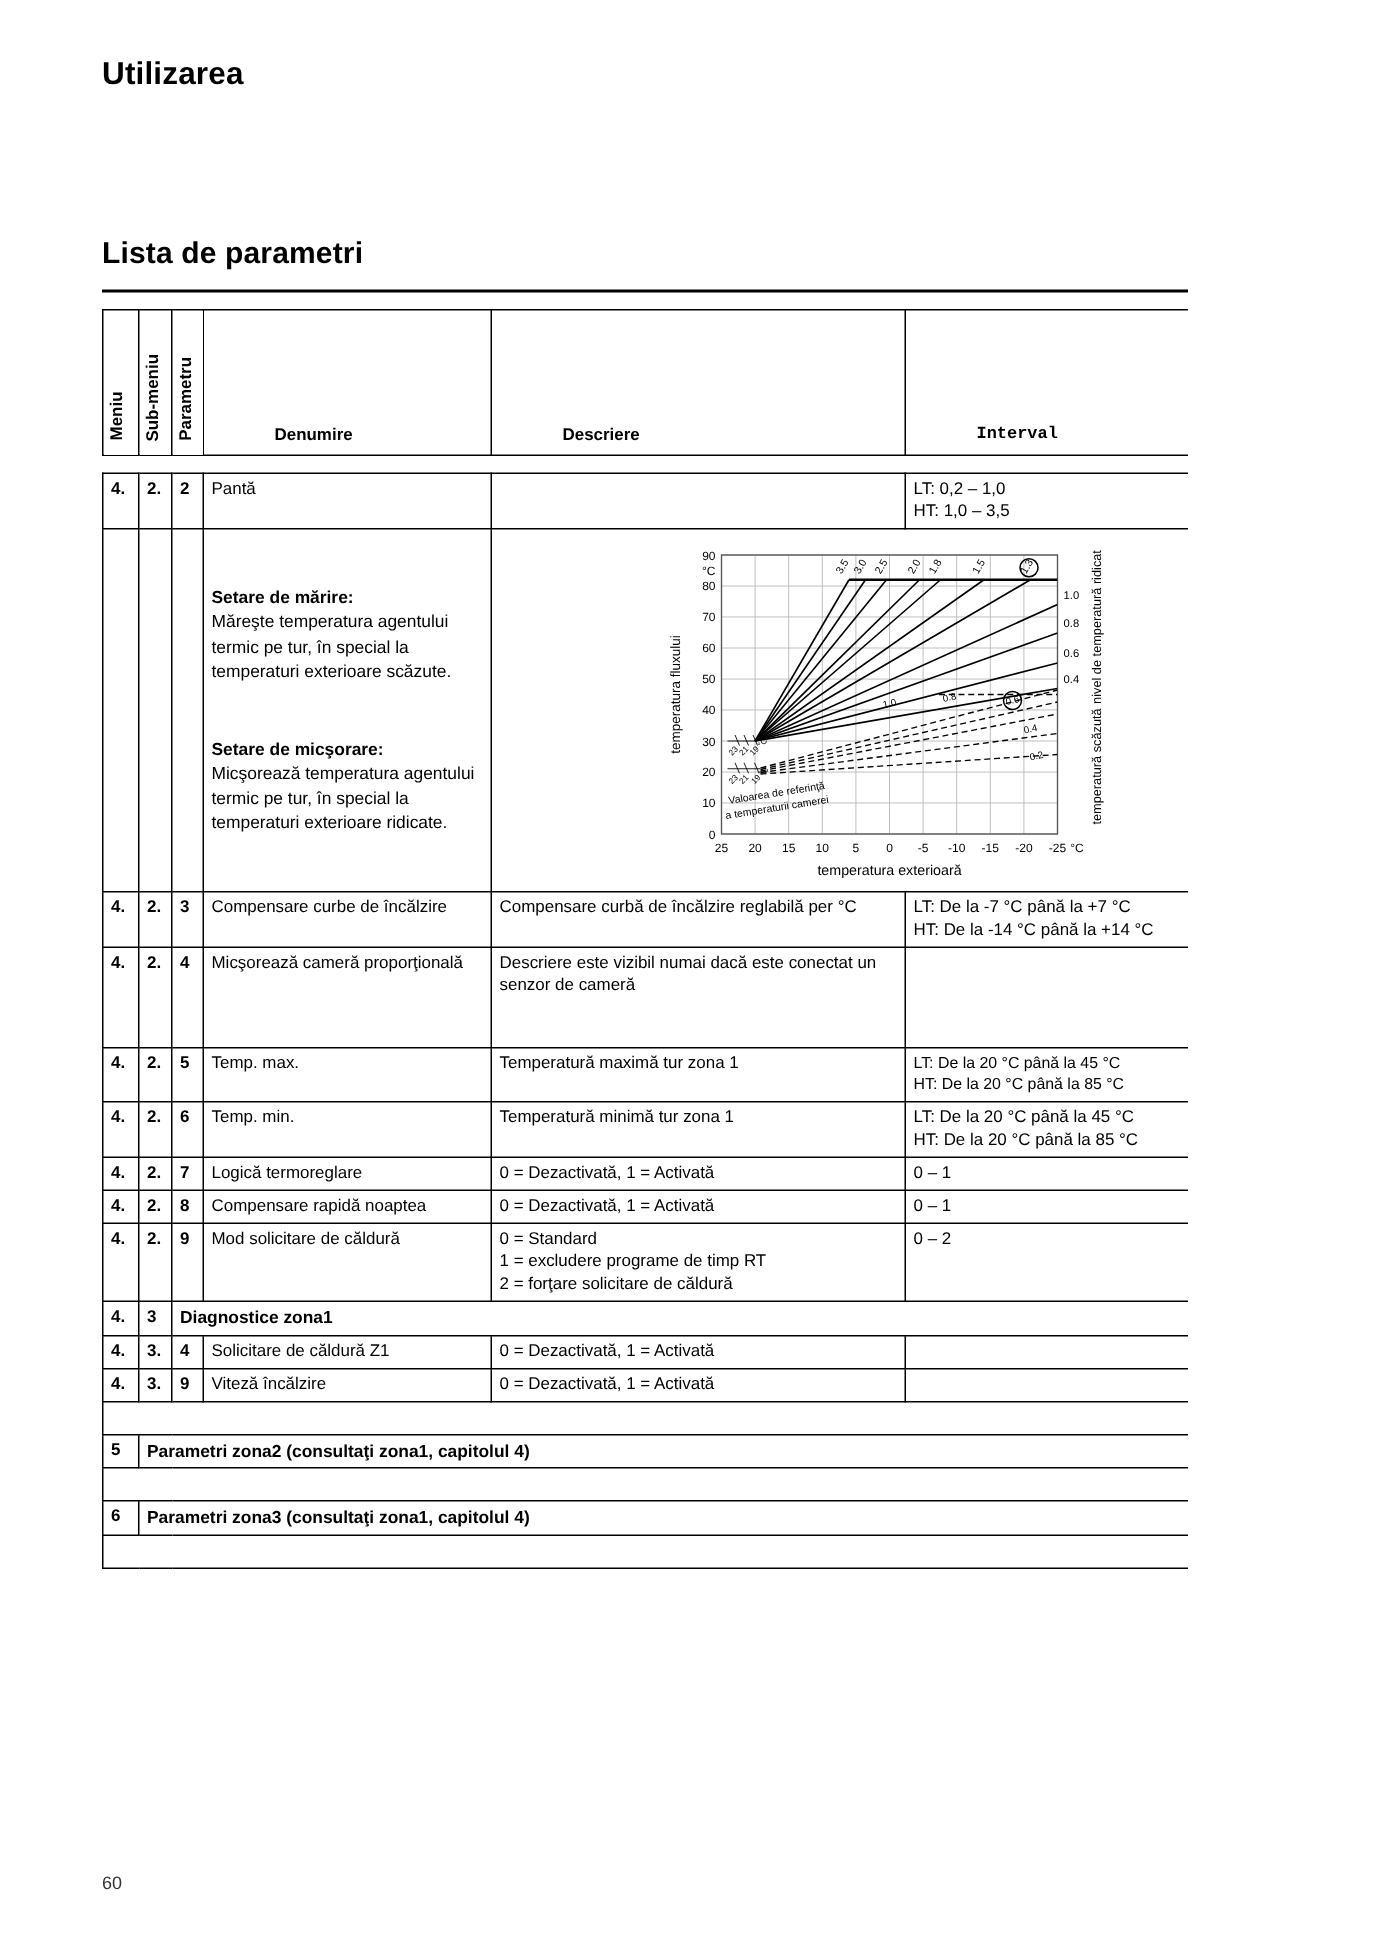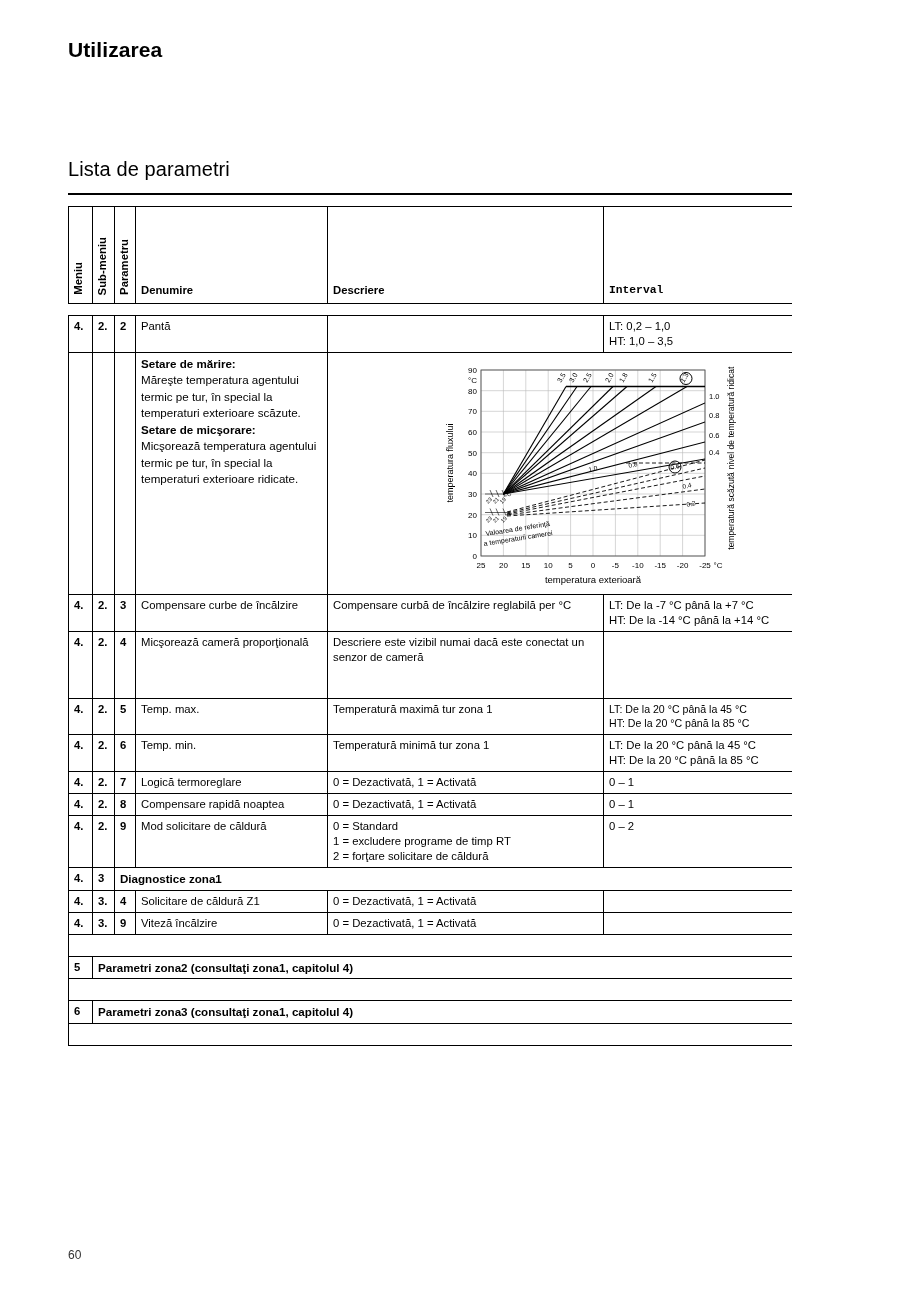--- a/index.html
+++ b/index.html
@@ -10,21 +10,21 @@
     -webkit-font-smoothing:antialiased;
   }
   .page{position:relative;width:792px;height:1301px;overflow:hidden;}
 
   .chapter-title{
     position:absolute;left:68px;top:38px;
     font-size:21px;font-weight:bold;letter-spacing:.1px;
   }
   .section-title{
     position:absolute;left:68px;top:158px;
-    font-size:20px;font-weight:normal;letter-spacing:.1px;
+    font-size:20px;font-weight:bold;letter-spacing:.1px;
   }
   .rule{
     position:absolute;left:68px;top:193px;width:782px;height:2px;background:#000;
   }
 
   .page-num{
     position:absolute;left:68px;top:1248px;font-size:12px;color:#333;
   }
 
   
@@ -63,27 +63,27 @@
     writing-mode:vertical-rl;
     transform:rotate(180deg);
     font-weight:bold;font-size:11.3px;
     line-height:1.2;
     display:inline-block;
     text-align:left;
   }
   td.hcell{position:relative;}
   td.hcell .vwrap{position:absolute;left:3px;bottom:4px;}
   td.hcell .vwrap2{position:absolute;left:2px;bottom:4px;}
-  .hlabel{font-weight:bold;font-size:11.3px;}
+  .hlabel{font-weight:bold;font-size:11.3px;margin-left:42px;}
 
   
   tr.gap td{border:none;height:11px;padding:0;background:#fff;}
 
   .num{font-weight:bold;text-align:left;padding-left:5px;}
-  .b{font-weight:bold;}
+  .b{font-weight:bold;margin-top:35px;}
   .gray td{background:#d4d4d4;}
   .gray td.lbl{font-weight:bold;font-size:11.6px;}
   .empty td{height:13px;}
 
   td.chartcell{padding:4px 2px 2px 2px;}
 
   
   .chartbox{width:305px;height:235px;position:relative;margin:0 auto;}
   svg.chart{display:block;}
   svg text{font-family:"Liberation Sans", sans-serif;fill:#000;}

